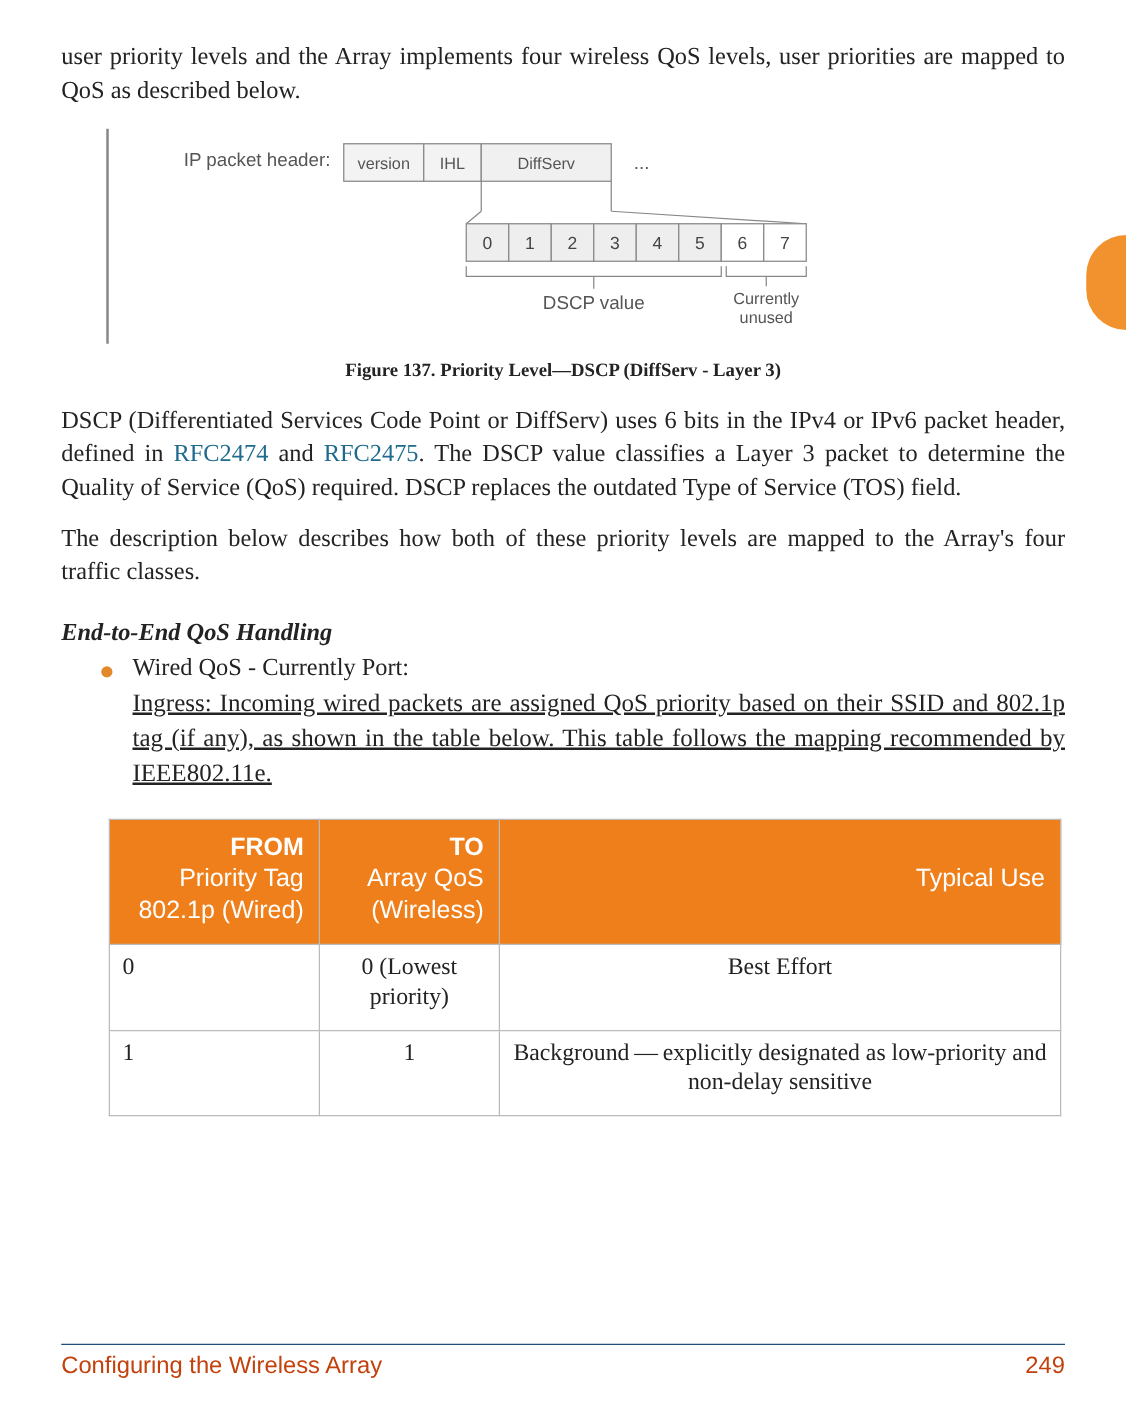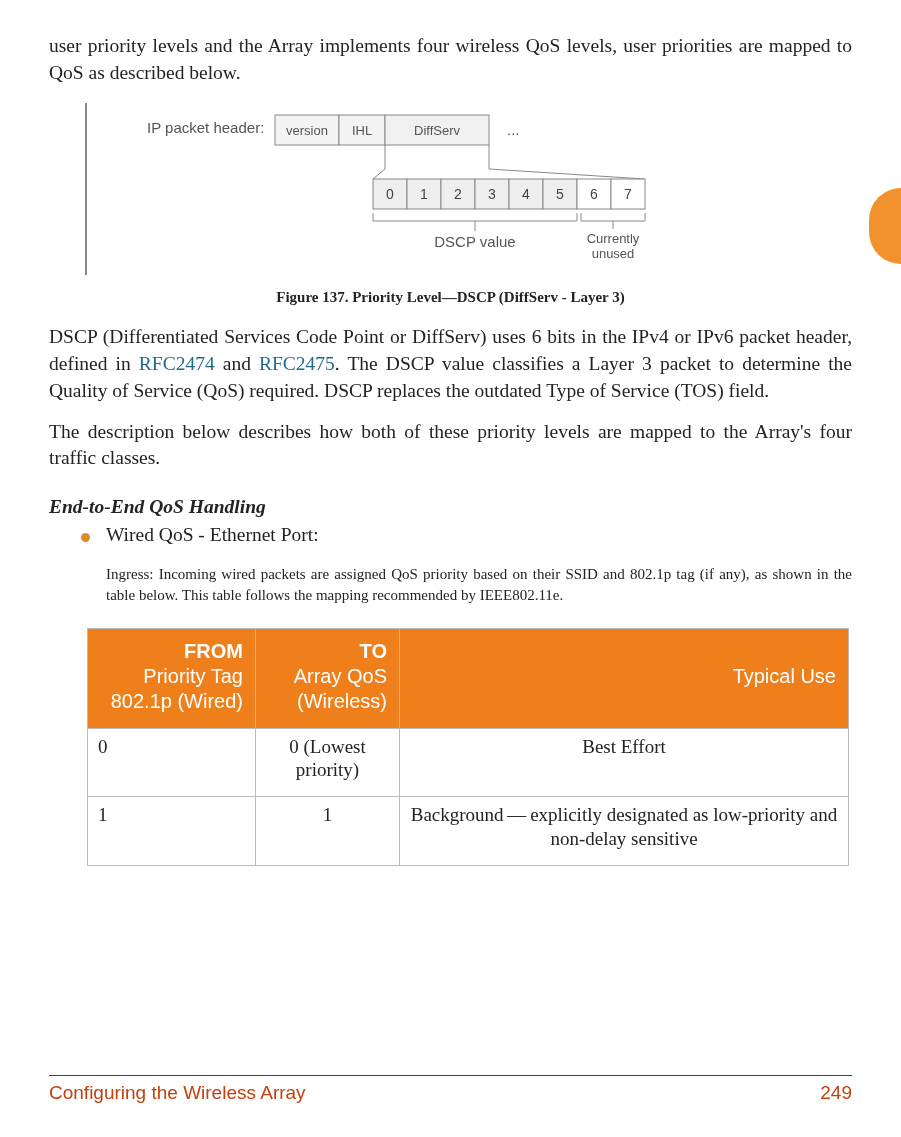--- a/index.html
+++ b/index.html
@@ -99,24 +99,25 @@
   }
   .bullet-dot {
     width: 9px; height: 9px; border-radius: 50%;
     background: #e28a2b;
     flex: 0 0 auto;
     margin-top: 9px;
   }
   .bullet-body { flex: 1; }
   .bullet-title { }
   .bullet-para {
-    font-size: 15px;
+    font-size: 20px;
     line-height: 1.38;
     text-align: justify;
-    margin-top: 18px;
+    margin-top: 4px;
+    text-decoration: underline;
   }
   
   .tbl {
     margin-top: 22px;
     margin-left: 38px;
     width: 762px;
     border-collapse: collapse;
     font-size: 19px;
   }
   .tbl th {
@@ -233,21 +234,21 @@
     <span>DSCP (Differentiated Services Code Point or DiffServ) uses 6 bits in the IPv4 or IPv6 packet header, defined in </span><span class="link">RFC2474</span><span> and </span><span class="link">RFC2475</span><span>. The DSCP value classifies a Layer 3 packet to determine the Quality of Service (QoS) required. DSCP replaces the outdated Type of Service (TOS) field.</span>
   </p>
 
   <p class="body-p">The description below describes how both of these priority levels are mapped to the Array's four traffic classes.</p>
 
   <div class="subhead">End-to-End QoS Handling</div>
 
   <div class="bullet-row">
     <div class="bullet-dot"></div>
     <div class="bullet-body">
-      <div class="bullet-title">Wired QoS - Ethernet Port:</div>
+      <div class="bullet-title">Wired QoS - Currently Port:</div>
       <div class="bullet-para">Ingress: Incoming wired packets are assigned QoS priority based on their SSID and 802.1p tag (if any), as shown in the table below. This table follows the mapping recommended by IEEE802.11e.</div>
     </div>
   </div>
 
   <table class="tbl">
     <thead>
       <tr>
         <th>
           <span class="th-top">FROM</span>
           <span>Priority Tag 802.1p (Wired)</span>

